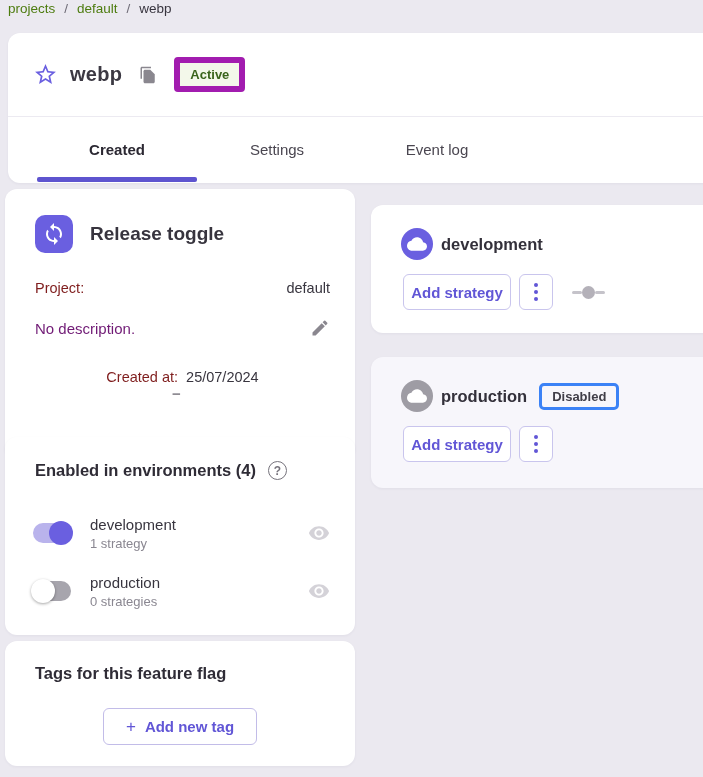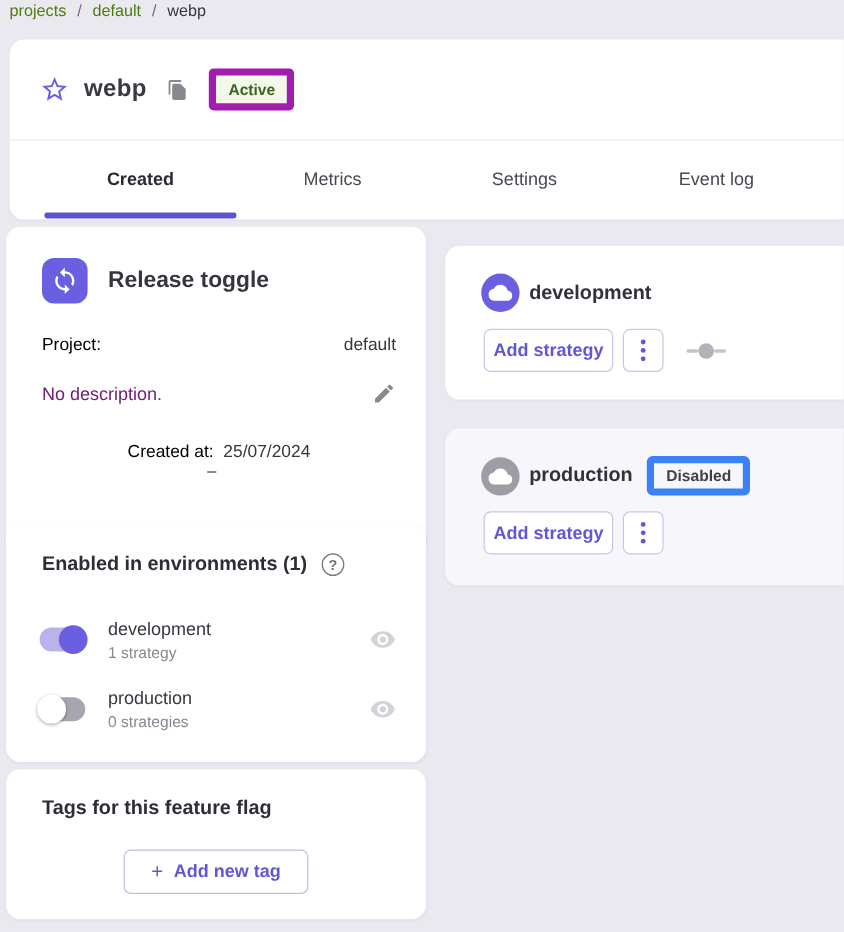--- a/index.html
+++ b/index.html
@@ -39,21 +39,21 @@
   
   .card-details { top:189px; left:5px; width:350px; height:270px; }
   .type-row { position:absolute; top:26px; left:30px; right:25px; display:flex; align-items:center; }
   .type-icon { width:38px; height:38px; border-radius:10px; background:#6a5fe0;
     display:flex; align-items:center; justify-content:center; }
   .type-title { font-size:19px; color:#37343e; margin-left:17px; }
   .detail-row { position:absolute; left:30px; right:25px; display:flex; justify-content:space-between; align-items:center; }
   .row-project { top:91px; }
   .row-desc { top:129px; }
   .row-created { top:180px;flex-direction:column; }
-  .lbl { font-size:14.5px; color:#000000; }
+  .lbl { font-size:14.5px; color:#7f1d1d; }
   .val { font-size:14.5px; color:#38353f; }
   .desc-text { font-size:15px; color:#701a75; }
   .created-group { display:flex; gap:8px; align-items:center; }
   .minus-ind { color:#8a878f; font-size:15px; font-weight:bold; padding-right:12px; }
 
   
   .card-envs { top:437px; left:5px; width:350px; height:198px; }
   .envs-title-row { position:absolute; top:24px; left:30px; display:flex; align-items:center; gap:12px; }
   .card-h { font-size:16.5px; font-weight:bold; color:#2f2c36; }
   .help-icon { width:19px; height:19px; border:1.5px solid #76737c; border-radius:50%;
@@ -84,21 +84,21 @@
   
   .panel { left:371px; width:349px; }
   .panel-dev { top:205px; height:128px; }
   .panel-prod { top:357px; height:131px; background:#f7f6fb; }
   .panel-head { position:absolute; top:23px; left:30px; display:flex; align-items:center; }
   .cloud-circle { width:32px; height:32px; border-radius:50%; display:flex; align-items:center; justify-content:center; flex:none; }
   .cloud-purple { background:#6a5fe0; }
   .cloud-gray { background:#9e9ca4; }
   .panel-name { font-size:16.5px; font-weight:bold; color:#33303a; margin-left:8px; }
   .badge-disabled { margin-left:12px; font-size:13px; font-weight:bold; color:#403e48;
-    border:6px solid #3b82f6; border-radius:5px; padding:3px 10px; background:transparent; }
+    border:3px solid #3b82f6; border-radius:5px; padding:3px 10px; background:transparent; }
   .panel-actions { position:absolute; top:69px; left:32px; display:flex; align-items:center; }
   .btn-outline { height:36px; background:#fff; border:1px solid #c9c5ed; border-radius:6px;
     color:#6156d6; font-size:15px; font-weight:bold; font-family:inherit; cursor:pointer; }
   .btn-add-strategy { width:108px; }
   .btn-kebab { width:34px; margin-left:8px; display:flex; flex-direction:column;
     align-items:center; justify-content:center; gap:3px; }
   .kebab-dot { width:4px; height:4px; border-radius:50%; background:#6156d6; }
   .connector { margin-left:19px; display:flex; align-items:center; }
   .connector::before,.connector::after { content:""; width:10px; height:3px; background:#c5c3ca; border-radius:2px; }
   .connector-dot { width:13px; height:13px; border-radius:50%; background:#b4b1b9; }
@@ -129,21 +129,20 @@
         <svg width="18" height="18" viewBox="0 0 24 24" fill="#8a878f">
             <path d="M16 1H4c-1.1 0-2 .9-2 2v14h2V3h12V1z"></path>
             <path d="M15 5H8c-1.1 0-2 .9-2 2v14c0 1.1.9 2 2 2h11c1.1 0 2-.9 2-2V11l-6-6z"></path>
           </svg>
       </span>
     </button>
     <span class="badge-active">Active</span>
   </div>
   <div class="tabs">
     <button class="tab active">Created</button>
-    <button class="tab">Metrics</button>
     <button class="tab">Settings</button>
     <button class="tab">Event log</button>
   </div>
 </section>
 
 <section class="card card-details">
   <div class="type-row">
     <span class="type-icon">
       <svg width="24" height="24" viewBox="0 0 24 24" fill="#ffffff">
           <path d="M12 4V1L8 5l4 4V6c3.31 0 6 2.69 6 6 0 1.01-.25 1.97-.7 2.8l1.46 1.46C19.54 15.03 20 13.57 20 12c0-4.42-3.58-8-8-8zm0 14c-3.31 0-6-2.69-6-6 0-1.01.25-1.97.7-2.8L5.24 7.74C4.46 8.97 4 10.43 4 12c0 4.42 3.58 8 8 8v3l4-4-4-4v3z"></path>
@@ -169,21 +168,21 @@
     <span class="created-group">
       <span class="lbl">Created at:</span>
       <span class="val">25/07/2024</span>
     </span>
     <span class="minus-ind">−</span>
   </div>
 </section>
 
 <section class="card card-envs">
   <div class="envs-title-row">
-    <h2 class="card-h">Enabled in environments (1)</h2>
+    <h2 class="card-h">Enabled in environments (4)</h2>
     <button class="help-icon" aria-label="help">?</button>
   </div>
   <div class="env-row env-row-0">
     <span class="switch on" role="switch" aria-checked="true">
         <span class="knob"></span>
       </span>
     <span class="env-texts">
       <span class="env-name">development</span>
       <span class="env-strats">1 strategy</span>
     </span>

